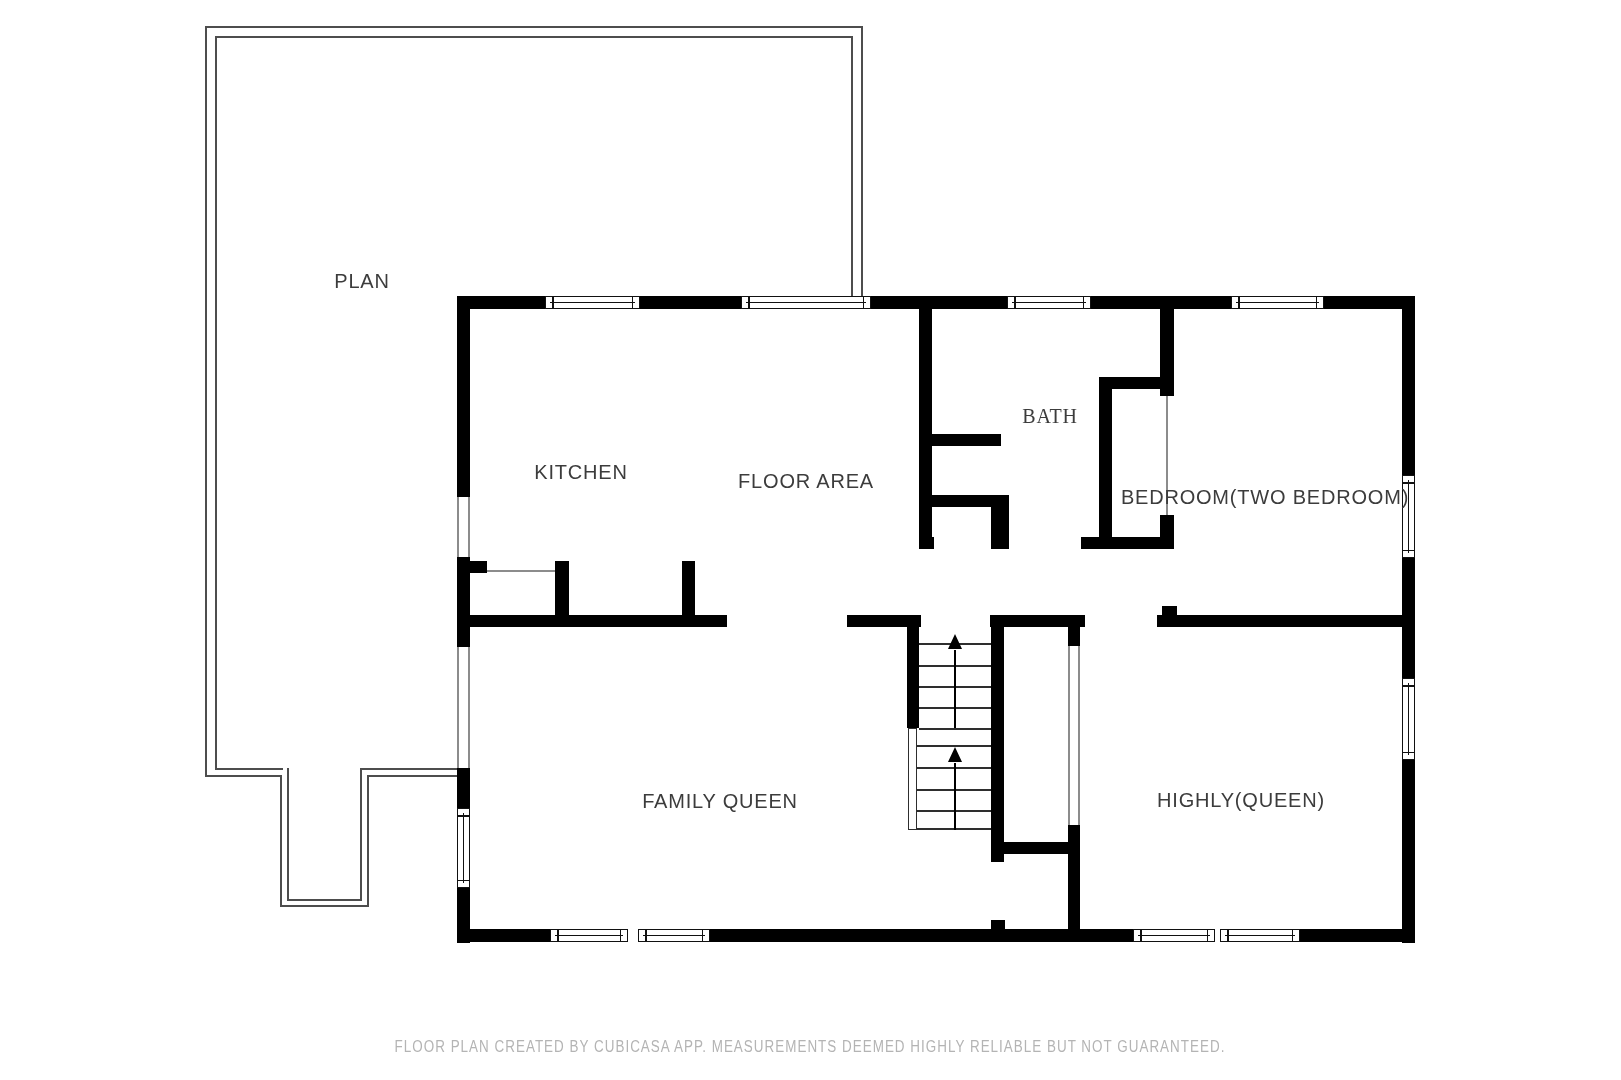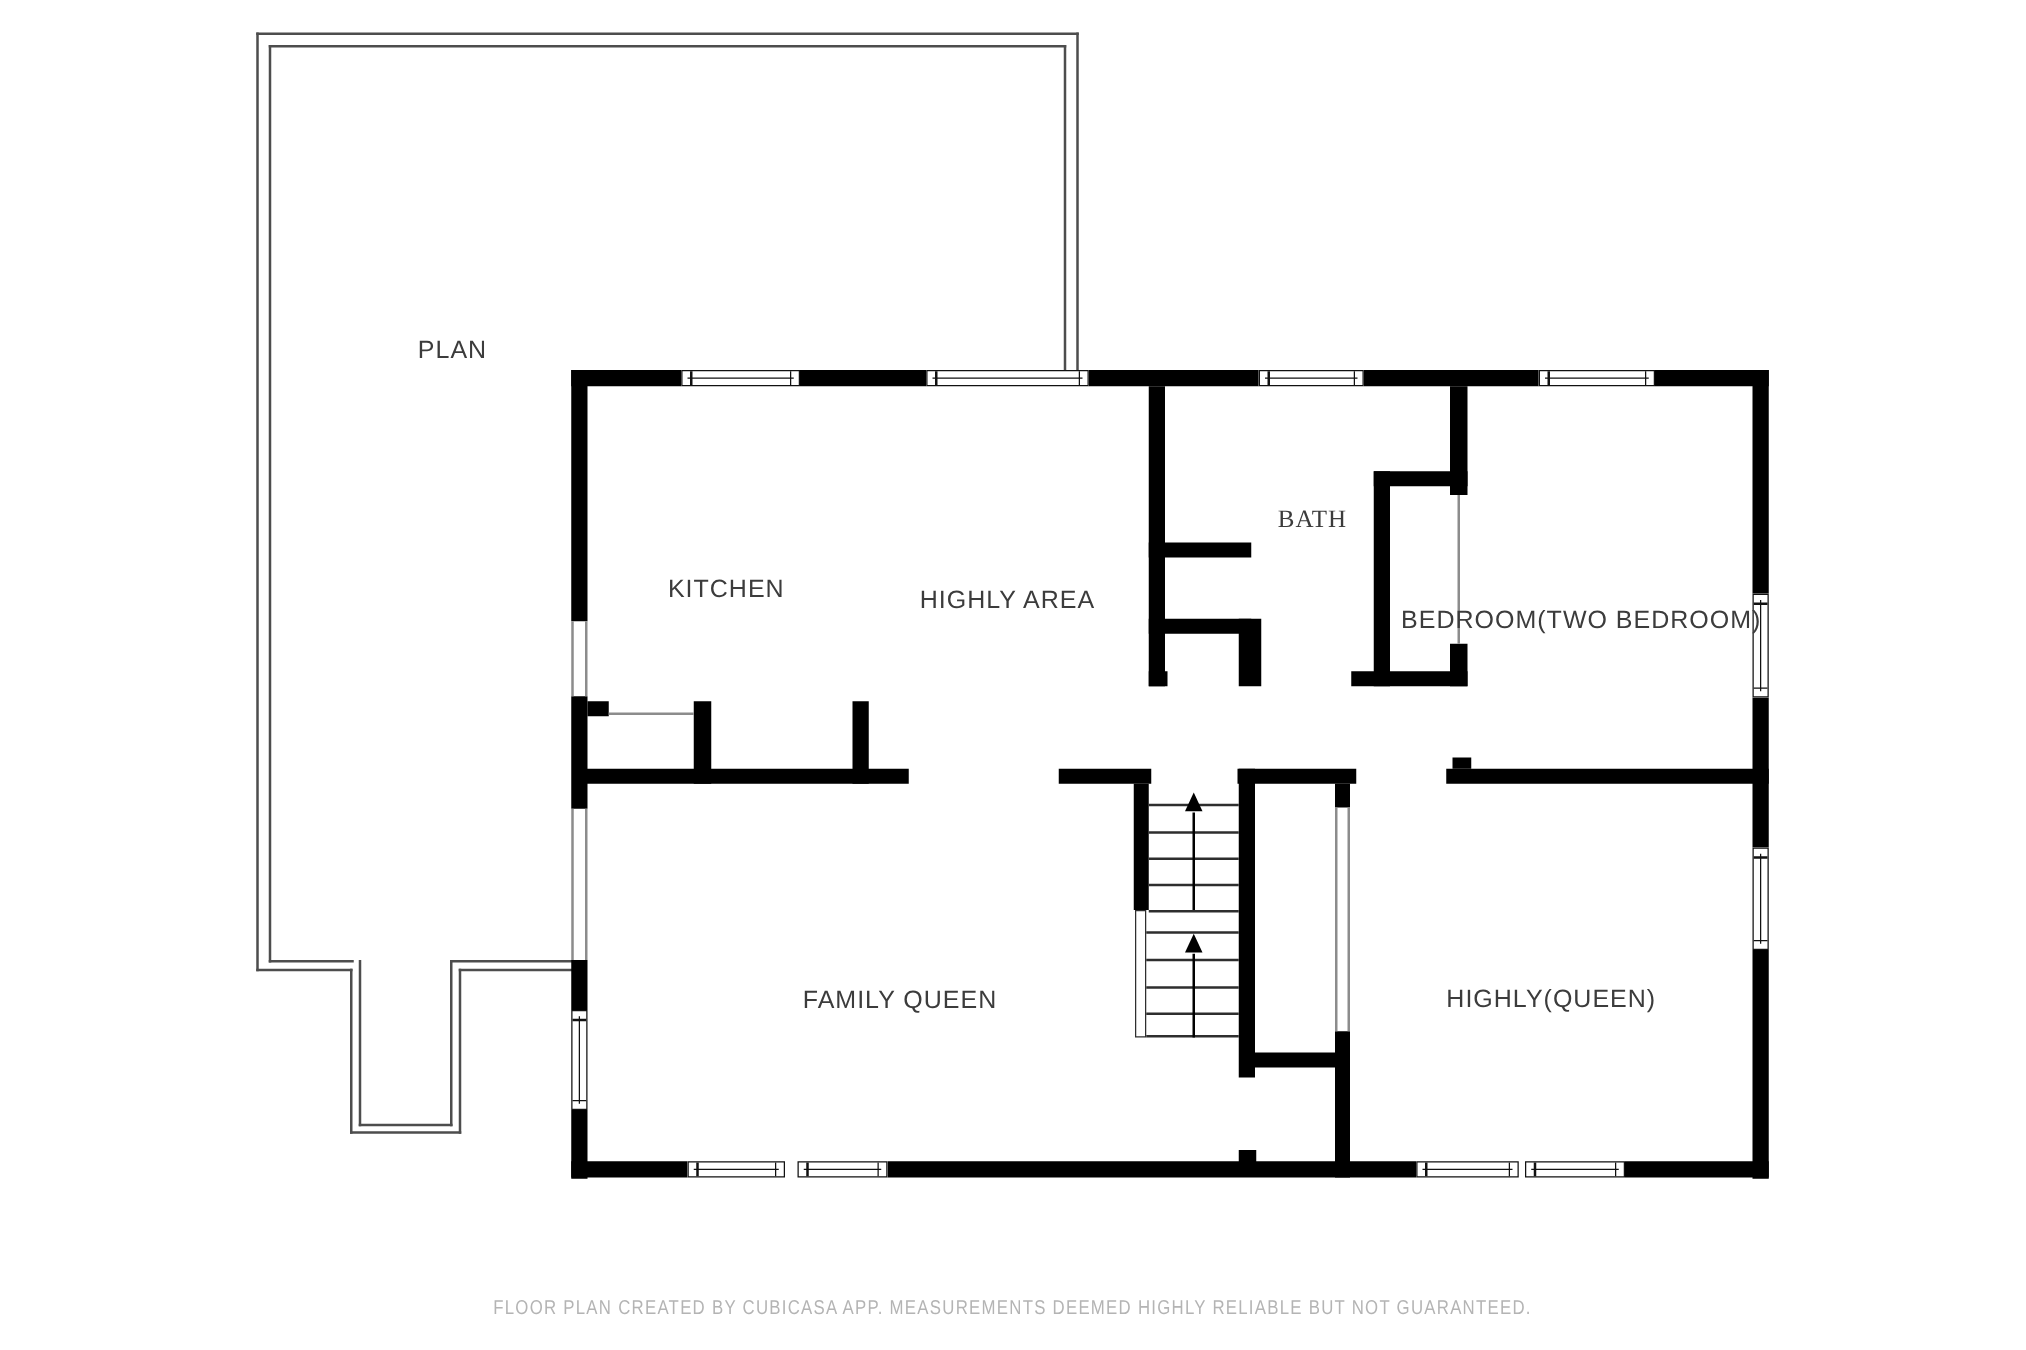--- a/index.html
+++ b/index.html
@@ -166,20 +166,20 @@
       <div class="abs tread" style="left: 917px; top: 810px; width: 74px; height: 2px;"></div>
       <div class="abs tread" style="left: 917px; top: 828px; width: 74px; height: 2px;"></div>
       <div class="abs stem" style="left: 954px; top: 650px; width: 2px; height: 78px;"></div>
       <div class="abs ahead" style="left: 948px; top: 634px; width: 0px; height: 0px;"></div>
       <div class="abs stem" style="left: 954px; top: 763px; width: 2px; height: 67px;"></div>
       <div class="abs ahead" style="left: 948px; top: 747px; width: 0px; height: 0px;"></div>
     </div>
   <div id="labels-layer">
       <div class="room-label" style="left: 362px; top: 281px;">PLAN</div>
       <div class="room-label" style="left: 560px; top: 472px; margin-left: 21px;">KITCHEN</div>
-      <div class="room-label" style="left: 806px; top: 481px;">HIGHLY AREA</div>
+      <div class="room-label" style="left: 806px; top: 481px;">FLOOR AREA</div>
       <div class="room-label" style="left: 1050px; top: 416px; font-family: Liberation Serif, serif;">BATH</div>
       <div class="room-label" style="left: 1265px; top: 497px;">BEDROOM(TWO BEDROOM)</div>
       <div class="room-label" style="left: 720px; top: 801px;">FAMILY QUEEN</div>
       <div class="room-label" style="left: 1241px; top: 800px;">HIGHLY(QUEEN)</div>
     </div>
   <div class="footer">FLOOR PLAN CREATED BY CUBICASA APP. MEASUREMENTS DEEMED HIGHLY RELIABLE BUT NOT GUARANTEED.</div>
 </div>
 
 </body></html>

